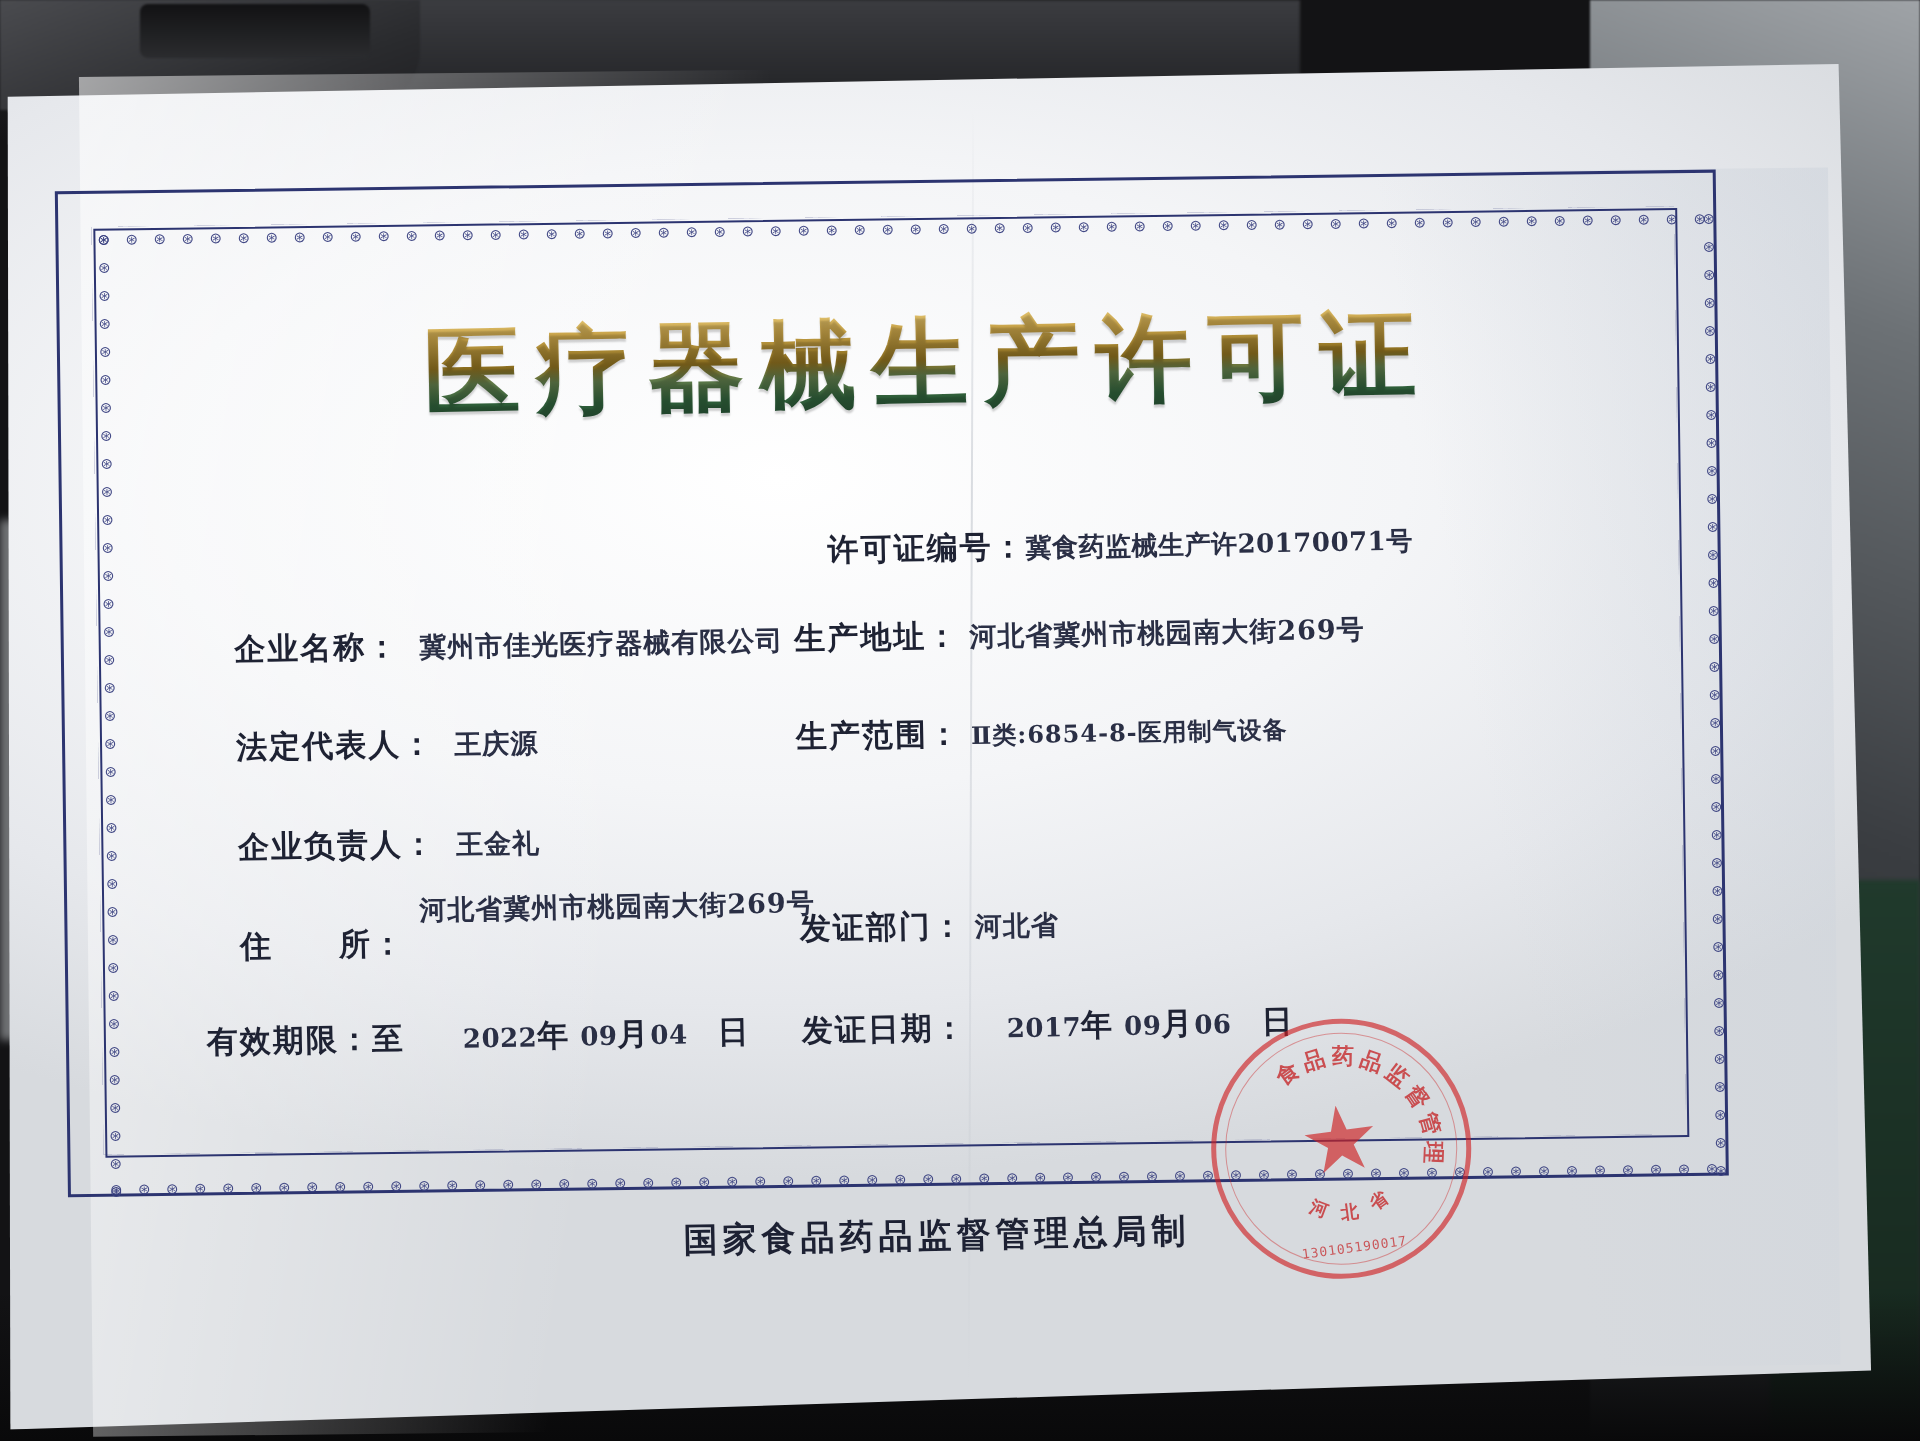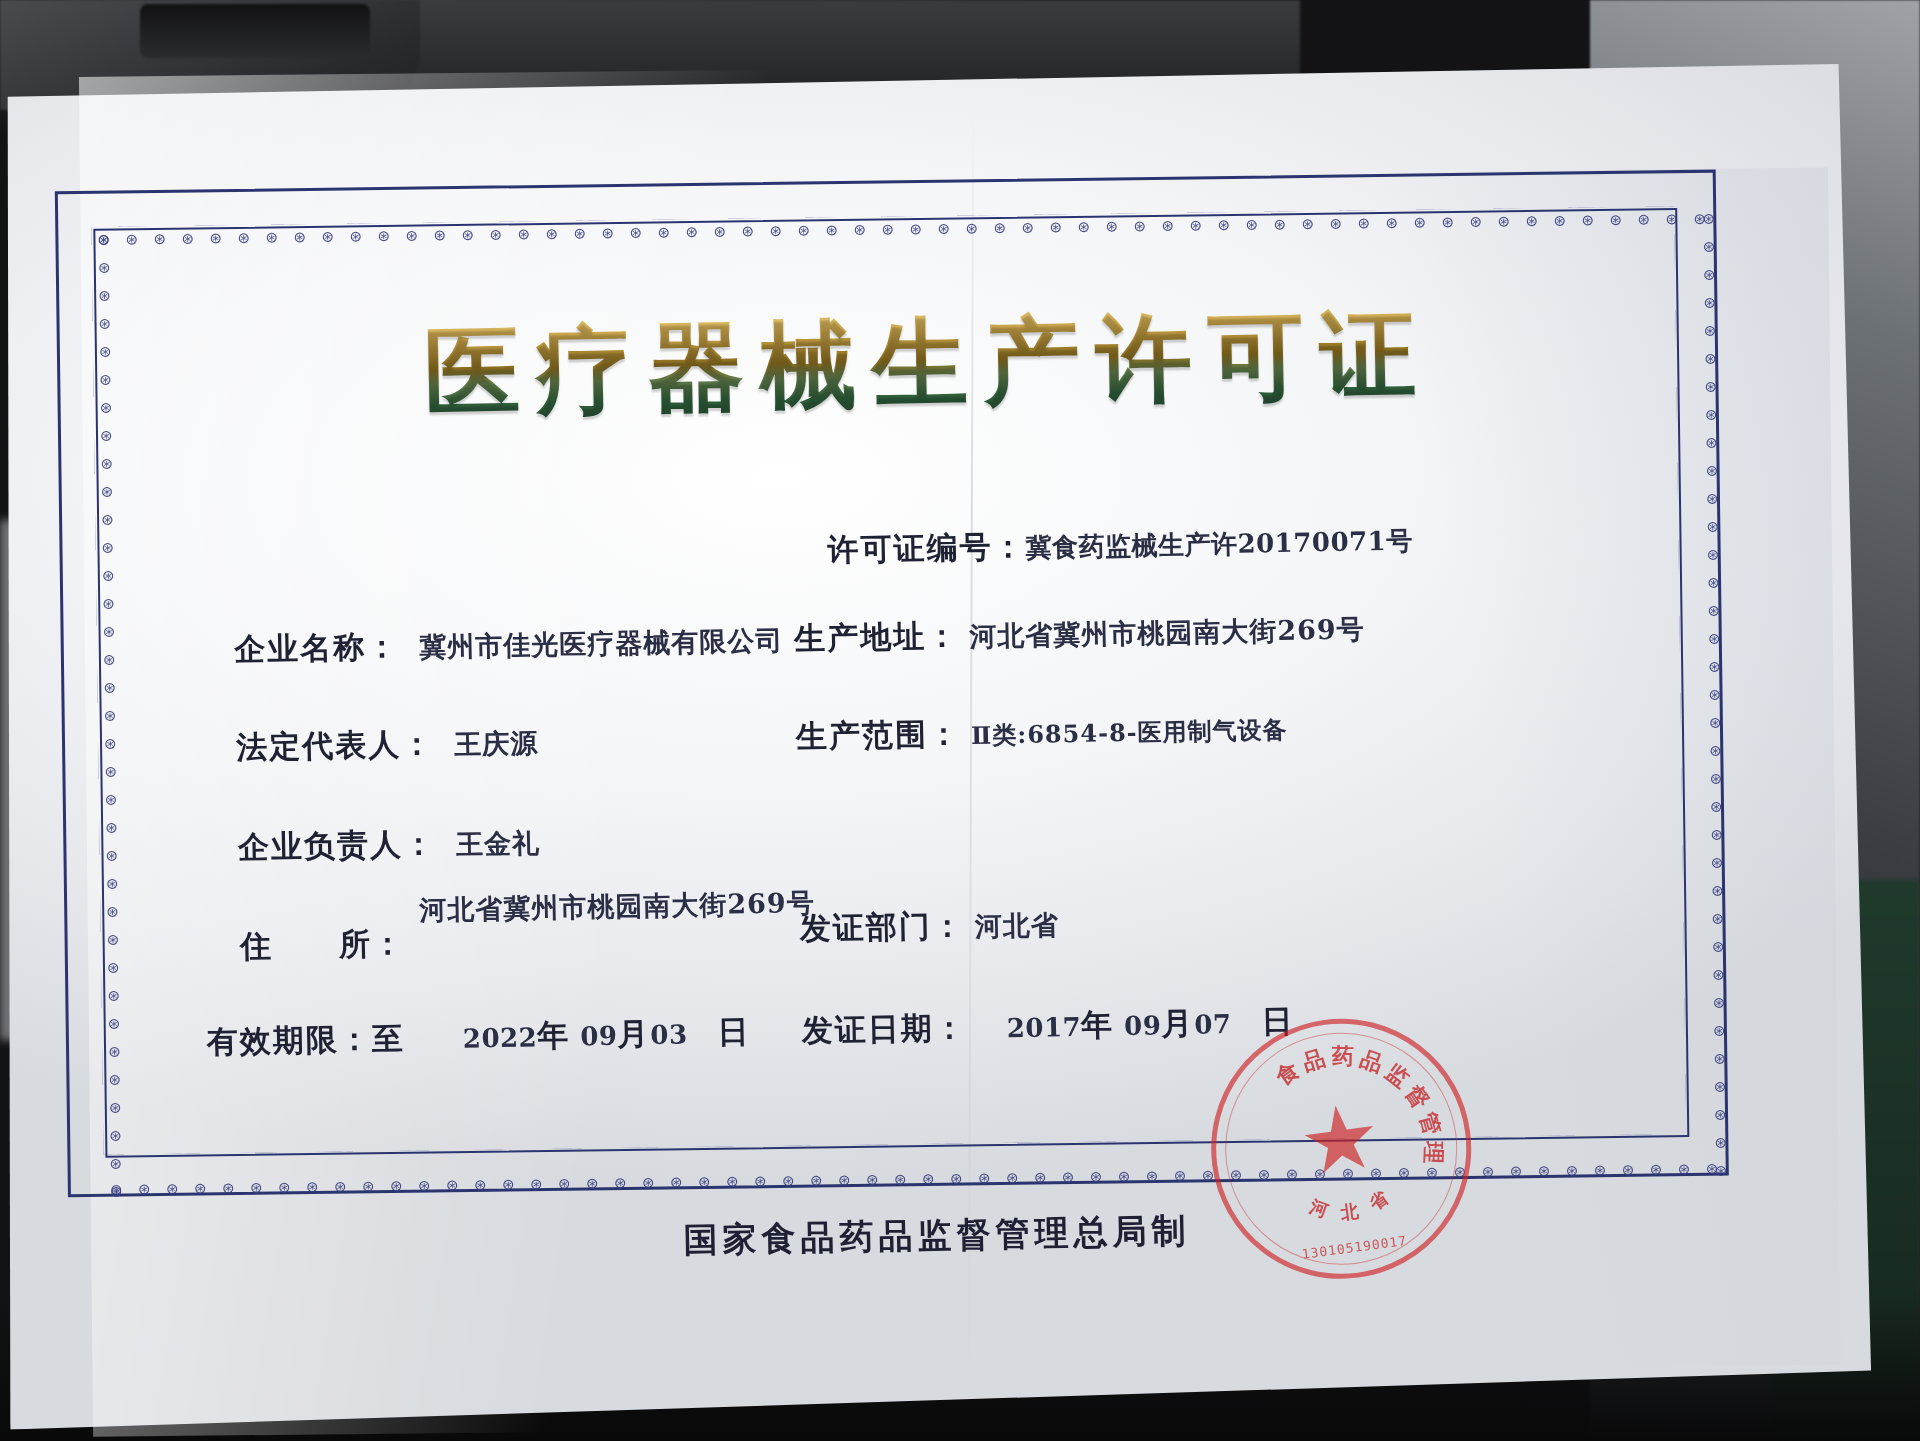--- a/index.html
+++ b/index.html
@@ -533,25 +533,25 @@
 
     <div class="row r-res">
       <span class="lbl">住　　所：</span>
     </div>
 
     <div class="row r-issuer">
       <span class="lbl">发证部门：</span><span class="sp-s"></span><span class="val">河北省</span>
     </div>
 
     <div class="row r-valid">
-      <span class="lbl">有效期限：至</span><span class="gap-wide"></span><span class="val num">2022</span><span class="lbl">年</span><span class="sp-s"></span><span class="val num">09</span><span class="lbl">月</span><span class="val num">03</span><span class="sp"></span><span class="sp-s"></span><span class="lbl">日</span>
+      <span class="lbl">有效期限：至</span><span class="gap-wide"></span><span class="val num">2022</span><span class="lbl">年</span><span class="sp-s"></span><span class="val num">09</span><span class="lbl">月</span><span class="val num">04</span><span class="sp"></span><span class="sp-s"></span><span class="lbl">日</span>
     </div>
 
     <div class="row r-issued">
-      <span class="lbl">发证日期：</span><span class="sp"></span><span class="sp"></span><span class="val num">2017</span><span class="lbl">年</span><span class="sp-s"></span><span class="val num">09</span><span class="lbl">月</span><span class="val num">07</span><span class="sp"></span><span class="sp-s"></span><span class="lbl">日</span>
+      <span class="lbl">发证日期：</span><span class="sp"></span><span class="sp"></span><span class="val num">2017</span><span class="lbl">年</span><span class="sp-s"></span><span class="val num">09</span><span class="lbl">月</span><span class="val num">06</span><span class="sp"></span><span class="sp-s"></span><span class="lbl">日</span>
     </div>
 
   </div>
 
   <div class="seal">
     <div class="ring2"></div>
     <div class="arc-text" id="sealArc">
         <span style="transform: translate(-43.1914px, -81.2312px) rotate(-28deg) translate(-50%, -50%);">食</span>
         <span style="transform: translate(-15.5236px, -90.6809px) rotate(-9.71429deg) translate(-50%, -50%);">品</span>
         <span style="transform: translate(13.7119px, -90.9724px) rotate(8.57143deg) translate(-50%, -50%);">药</span>

